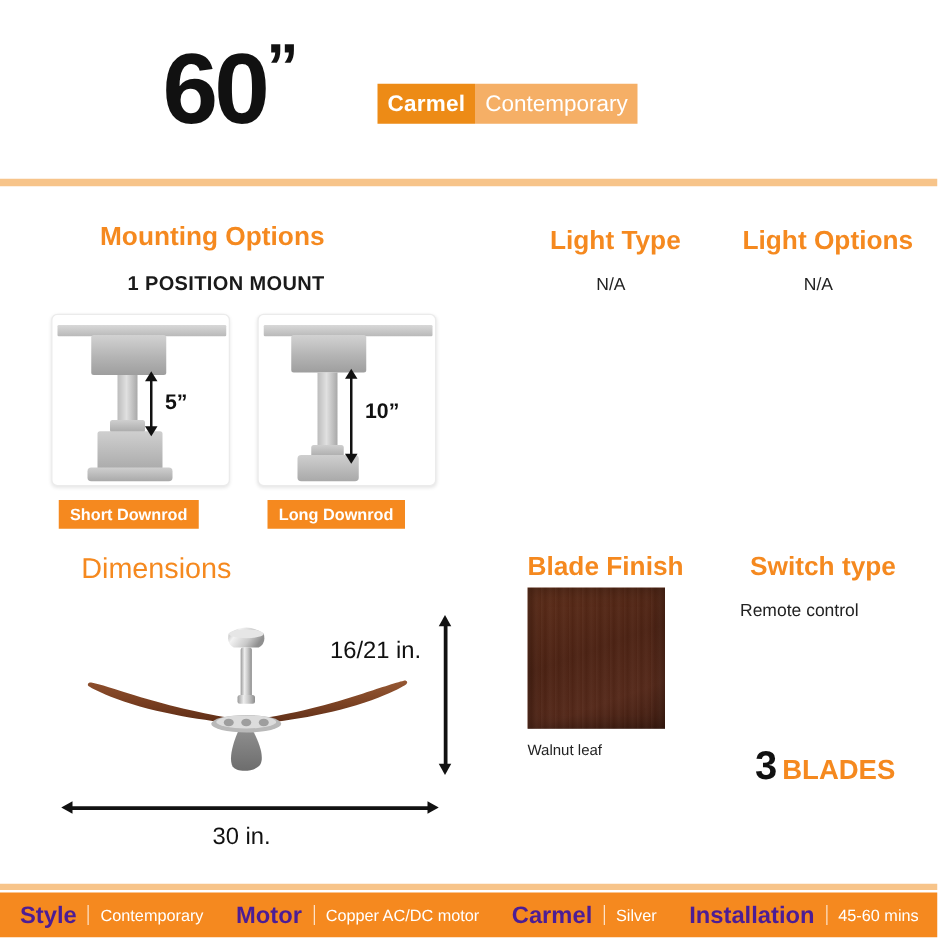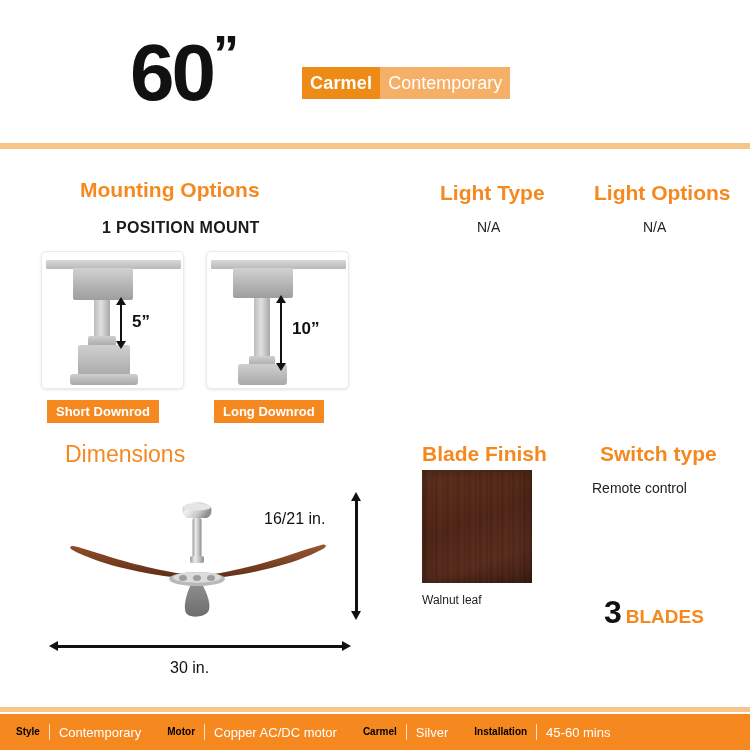--- a/index.html
+++ b/index.html
@@ -182,21 +182,21 @@
     line-height: 1;
     white-space: nowrap;
   }
   .blades-count .num {
     font-size: 32px;
     font-weight: bold;
     color: #111111;
     vertical-align: baseline;
   }
   .blades-count .word {
-    font-size: 19px;
+    font-size: 22px;
     font-weight: bold;
     color: #F5891F;
     margin-left: 4px;
   }
 
   
   #fan-illustration {
     position: absolute;
     left: 55px; top: 485px;
     width: 285px; height: 140px;
@@ -226,21 +226,21 @@
     content: "";
     position: absolute; top: -4px;
     border-top: 5.5px solid transparent;
     border-bottom: 5.5px solid transparent;
   }
   .meas-h::before { left: -8px; border-right: 9px solid #111111; }
   .meas-h::after  { right: -8px; border-left: 9px solid #111111; }
 
   .meas-label {
     position: absolute;
-    font-size: 16px;
+    font-size: 19px;
     color: #111111;
     line-height: 1;
     white-space: nowrap;
   }
 
   
   .footer-rule {
     position: absolute;
     left: 0; top: 707px;
     width: 750px; height: 5px;
@@ -251,23 +251,23 @@
     left: 0; top: 714px;
     width: 750px; height: 36px;
     background: #F5891F;
     display: flex;
     align-items: center;
     padding-left: 16px;
     gap: 0px;
   }
   .fitem { display: flex; align-items: center; white-space: nowrap; }
   .fkey {
-    color: #000000;
-    font-weight: bold;
-    font-size: 10px;
+    color: #4c1d95;
+    font-weight: bold;
+    font-size: 19px;
     line-height: 1;
   }
   .fsep {
     width: 1px; height: 16px;
     background: rgba(255,255,255,.75);
     margin: 0 9px;
   }
   .fval {
     color: #ffffff;
     font-size: 13px;

